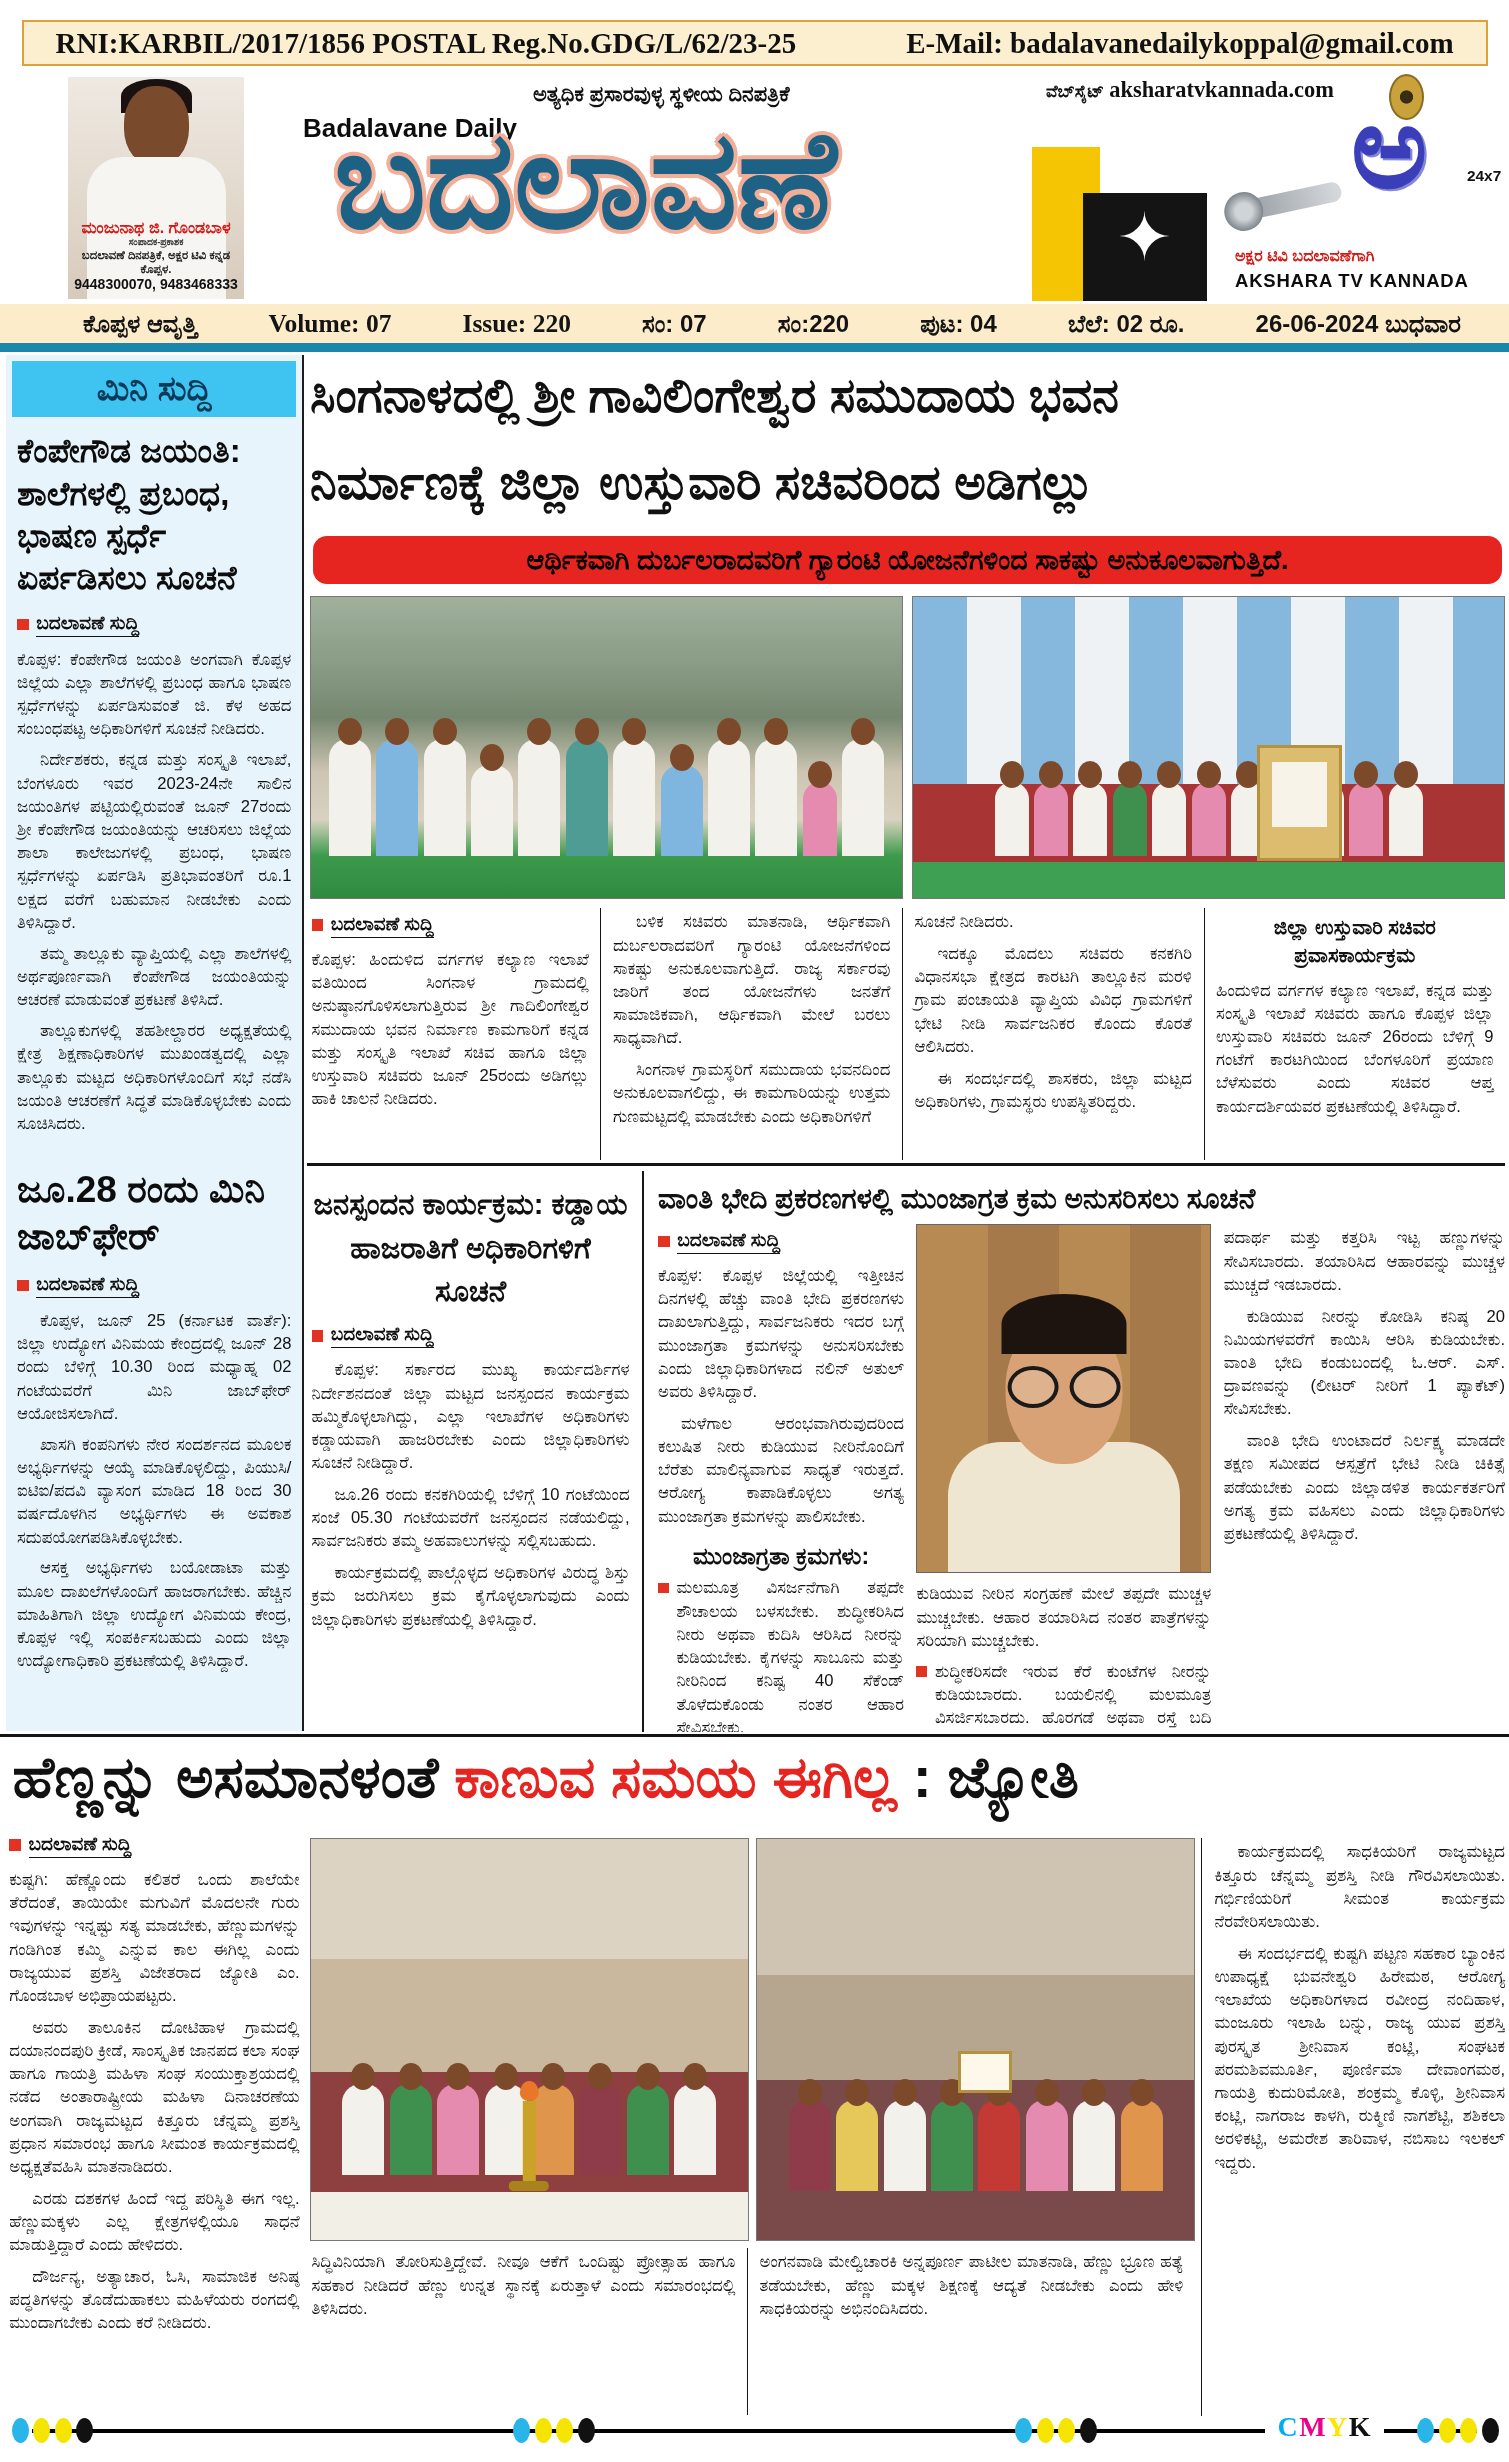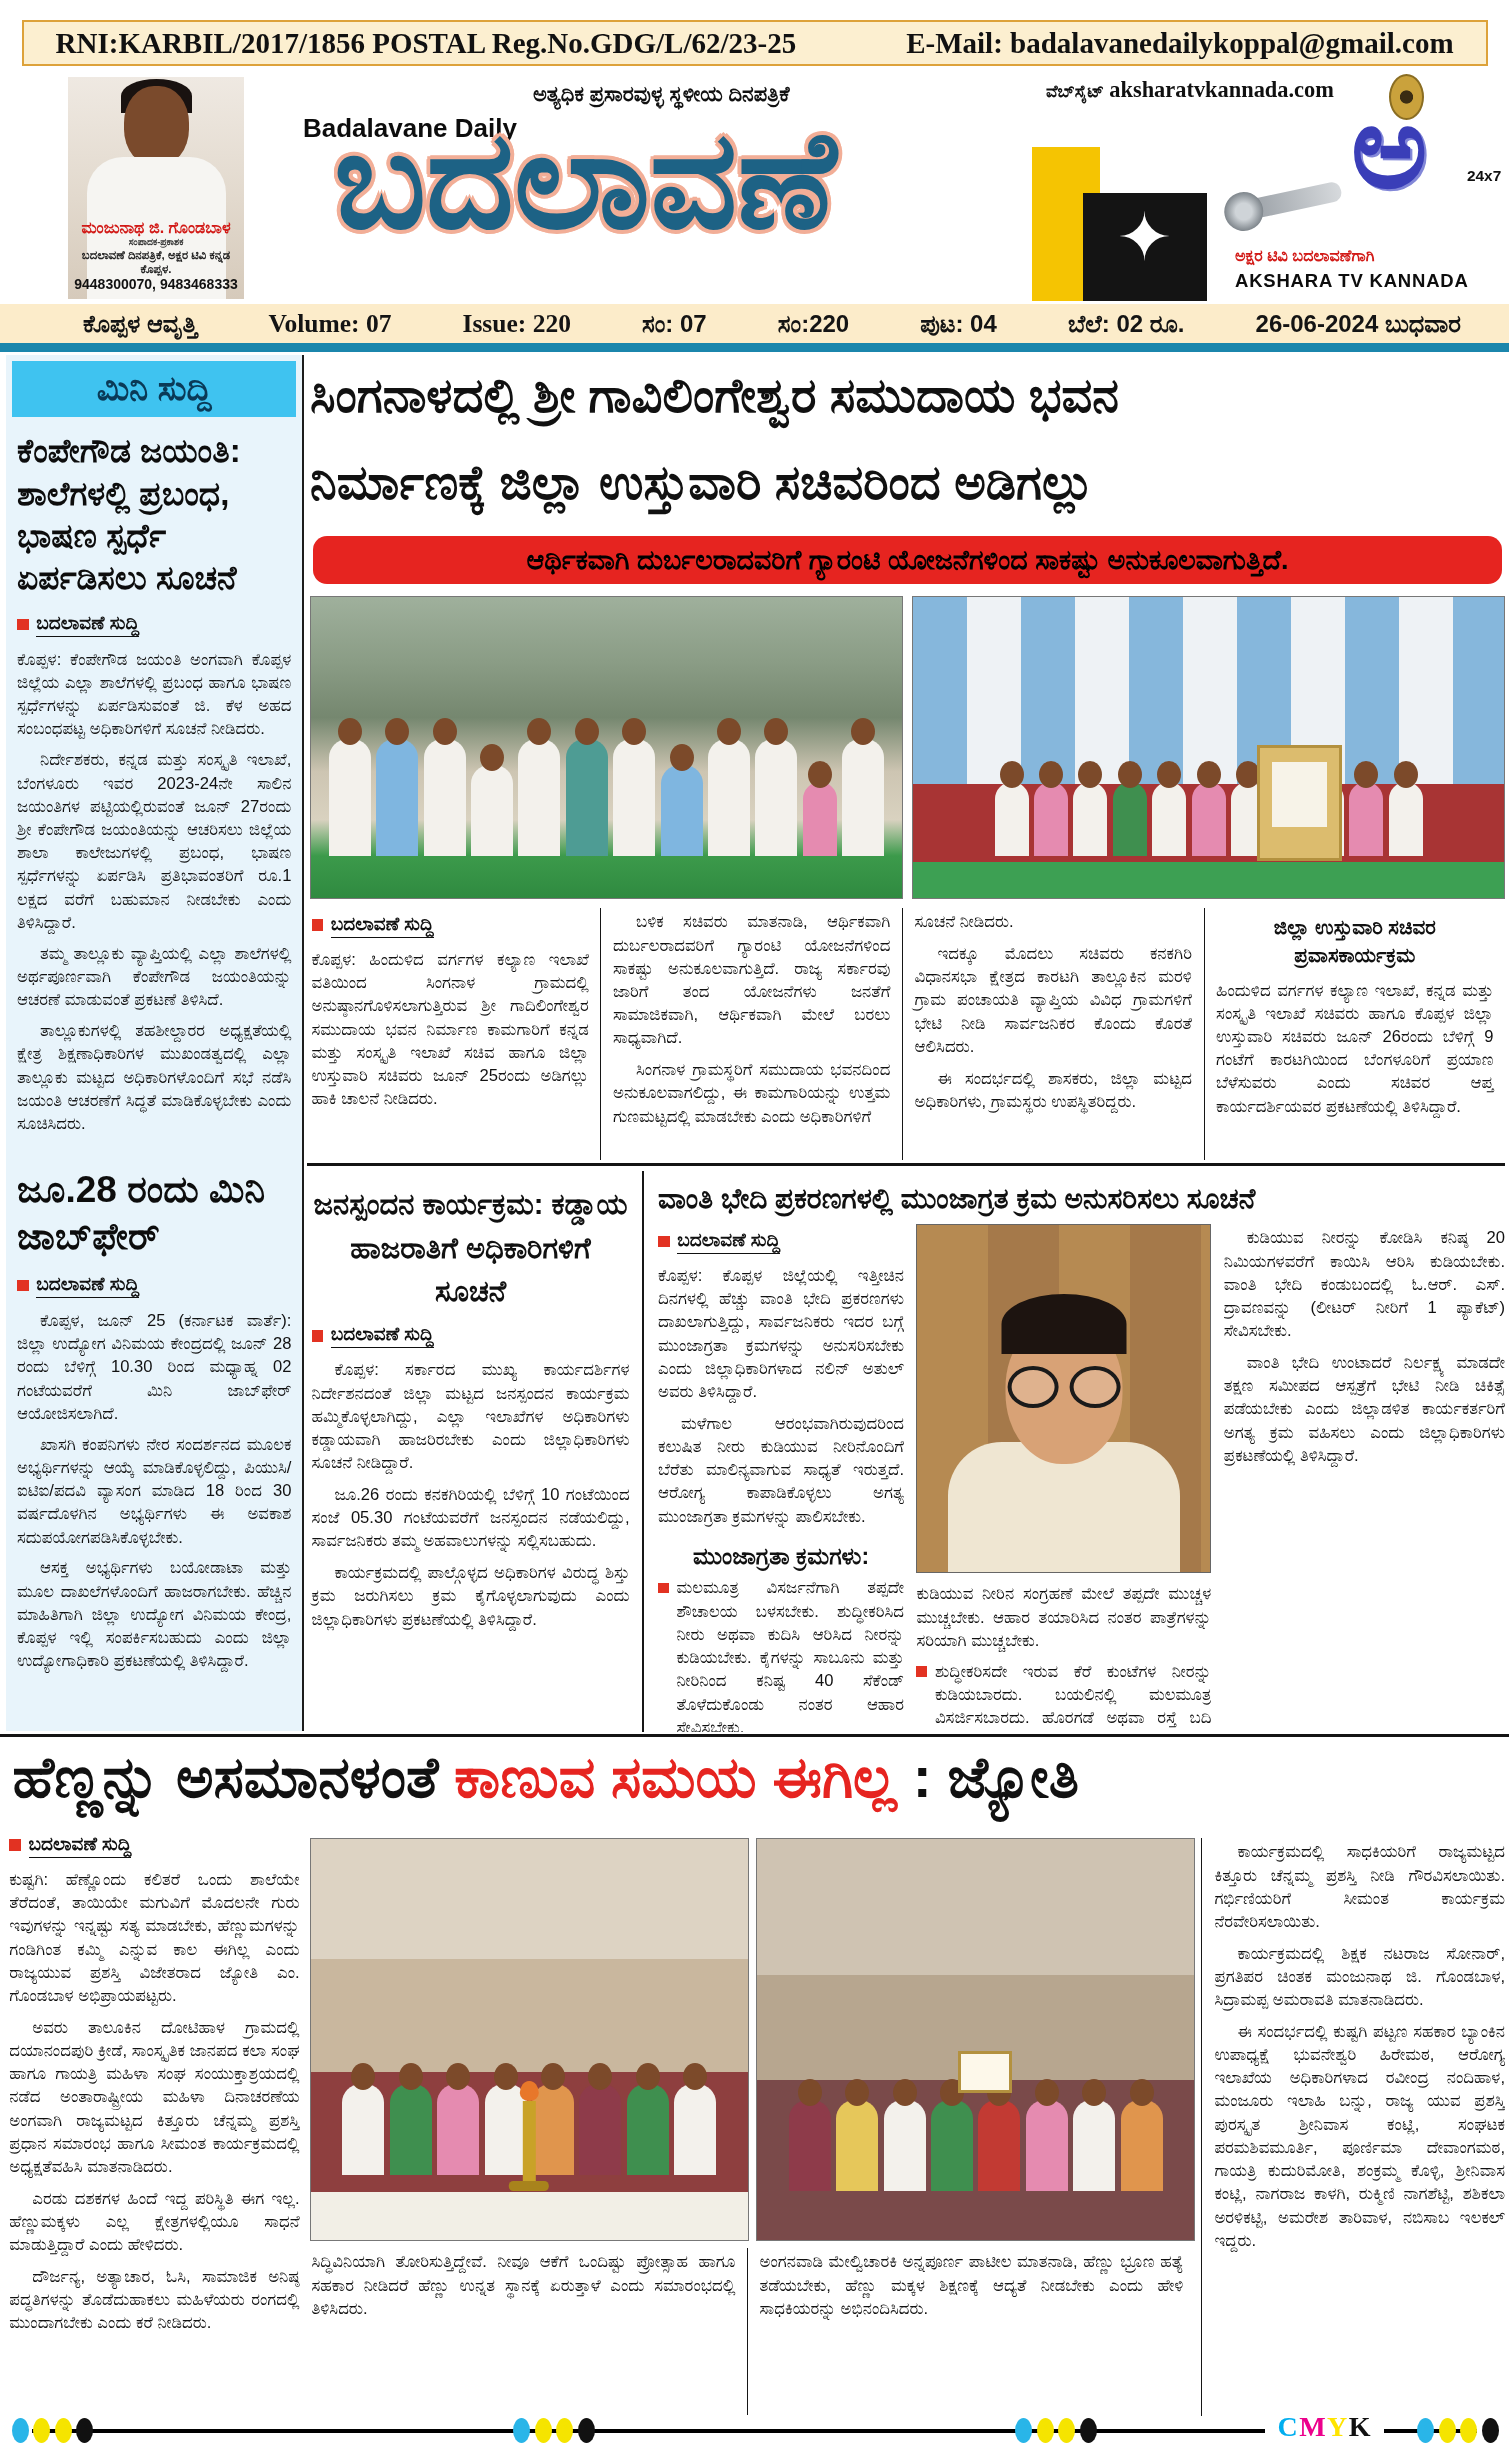--- a/index.html
+++ b/index.html
@@ -328,20 +328,21 @@
               <i></i>
             </span>
         </div>
         <p class="col-p" style="padding-top:9.3px;">ಕುಡಿಯುವ ನೀರಿನ ಸಂಗ್ರಹಣೆ ಮೇಲೆ ತಪ್ಪದೇ ಮುಚ್ಚಳ ಮುಚ್ಚಬೇಕು. ಆಹಾರ ತಯಾರಿಸಿದ ನಂತರ ಪಾತ್ರೆಗಳನ್ನು ಸರಿಯಾಗಿ ಮುಚ್ಚಬೇಕು.</p>
         <div class="bullet">
           <span class="sq"></span>
           <p>ಶುದ್ಧೀಕರಿಸದೇ ಇರುವ ಕೆರೆ ಕುಂಟೆಗಳ ನೀರನ್ನು ಕುಡಿಯಬಾರದು. ಬಯಲಿನಲ್ಲಿ ಮಲಮೂತ್ರ ವಿಸರ್ಜಿಸಬಾರದು. ಹೊರಗಡೆ ಅಥವಾ ರಸ್ತೆ ಬದಿ ತೆರೆದಿಟ್ಟ ಆಹಾರ ಸೇವಿಸಬಾರದು.</p>
         </div>
       </div>
       <div class="vb-col3">
+        <p class="col-p">ಪದಾರ್ಥ ಮತ್ತು ಕತ್ತರಿಸಿ ಇಟ್ಟ ಹಣ್ಣುಗಳನ್ನು ಸೇವಿಸಬಾರದು. ತಯಾರಿಸಿದ ಆಹಾರವನ್ನು ಮುಚ್ಚಳ ಮುಚ್ಚದೆ ಇಡಬಾರದು.</p>
         <p class="col-p indent">ಕುಡಿಯುವ ನೀರನ್ನು ಕೋಡಿಸಿ ಕನಿಷ್ಠ 20 ನಿಮಿಯಗಳವರೆಗೆ ಕಾಯಿಸಿ ಆರಿಸಿ ಕುಡಿಯಬೇಕು. ವಾಂತಿ ಭೇದಿ ಕಂಡುಬಂದಲ್ಲಿ ಓ.ಆರ್. ಎಸ್. ದ್ರಾವಣವನ್ನು (ಲೀಟರ್ ನೀರಿಗೆ 1 ಪ್ಯಾಕೆಟ್) ಸೇವಿಸಬೇಕು.</p>
         <p class="col-p indent">ವಾಂತಿ ಭೇದಿ ಉಂಟಾದರೆ ನಿರ್ಲಕ್ಷ್ಯ ಮಾಡದೇ ತಕ್ಷಣ ಸಮೀಪದ ಆಸ್ಪತ್ರೆಗೆ ಭೇಟಿ ನೀಡಿ ಚಿಕಿತ್ಸೆ ಪಡೆಯಬೇಕು ಎಂದು ಜಿಲ್ಲಾಡಳಿತ ಕಾರ್ಯಕರ್ತರಿಗೆ ಅಗತ್ಯ ಕ್ರಮ ವಹಿಸಲು ಎಂದು ಜಿಲ್ಲಾಧಿಕಾರಿಗಳು ಪ್ರಕಟಣೆಯಲ್ಲಿ ತಿಳಿಸಿದ್ದಾರೆ.</p>
       </div>
     </div>
   </div>
 </div>
 
 <div class="hline-bottom"></div>
 
 <div class="jyothi-head">
@@ -383,21 +384,20 @@
       <i class="person st s-pink"></i>
       <i class="person st"></i>
       <i class="person st s-orange"></i>
     </div>
     <span class="plaque"></span>
   </div>
 </div>
 
 <div class="jy-right">
   <p class="col-p indent">ಕಾರ್ಯಕ್ರಮದಲ್ಲಿ ಸಾಧಕಿಯರಿಗೆ ರಾಜ್ಯಮಟ್ಟದ ಕಿತ್ತೂರು ಚೆನ್ನಮ್ಮ ಪ್ರಶಸ್ತಿ ನೀಡಿ ಗೌರವಿಸಲಾಯಿತು. ಗರ್ಭಿಣಿಯರಿಗೆ ಸೀಮಂತ ಕಾರ್ಯಕ್ರಮ ನೆರವೇರಿಸಲಾಯಿತು.</p>
-  <p class="col-p indent">ಕಾರ್ಯಕ್ರಮದಲ್ಲಿ ಶಿಕ್ಷಕ ನಟರಾಜ ಸೋನಾರ್, ಪ್ರಗತಿಪರ ಚಿಂತಕ ಮಂಜುನಾಥ ಜಿ. ಗೊಂಡಬಾಳ, ಸಿದ್ರಾಮಪ್ಪ ಅಮರಾವತಿ ಮಾತನಾಡಿದರು.</p>
   <p class="col-p indent">ಈ ಸಂದರ್ಭದಲ್ಲಿ ಕುಷ್ಟಗಿ ಪಟ್ಟಣ ಸಹಕಾರ ಬ್ಯಾಂಕಿನ ಉಪಾಧ್ಯಕ್ಷೆ ಭುವನೇಶ್ವರಿ ಹಿರೇಮಠ, ಆರೋಗ್ಯ ಇಲಾಖೆಯ ಅಧಿಕಾರಿಗಳಾದ ರವೀಂದ್ರ ನಂದಿಹಾಳ, ಮಂಜೂರು ಇಲಾಹಿ ಬನ್ನು, ರಾಜ್ಯ ಯುವ ಪ್ರಶಸ್ತಿ ಪುರಸ್ಕೃತ ಶ್ರೀನಿವಾಸ ಕಂಟ್ಲಿ, ಸಂಘಟಕ ಪರಮಶಿವಮೂರ್ತಿ, ಪೂರ್ಣಿಮಾ ದೇವಾಂಗಮಠ, ಗಾಯತ್ರಿ ಕುದುರಿಮೋತಿ, ಶಂಕ್ರಮ್ಮ ಕೊಳ್ಳಿ, ಶ್ರೀನಿವಾಸ ಕಂಟ್ಲಿ, ನಾಗರಾಜ ಕಾಳಗಿ, ರುಕ್ಮಿಣಿ ನಾಗಶೆಟ್ಟಿ, ಶಶಿಕಲಾ ಅರಳಿಕಟ್ಟಿ, ಅಮರೇಶ ತಾರಿವಾಳ, ನಬಿಸಾಬ ಇಲಕಲ್ ಇದ್ದರು.</p>
 </div>
 
 <div class="jy-cols">
   <div class="news-col">
     <p class="col-p">ಸಿದ್ಧಿವಿನಿಯಾಗಿ ತೋರಿಸುತ್ತಿದ್ದೇವೆ. ನೀವೂ ಆಕೆಗೆ ಒಂದಿಷ್ಟು ಪ್ರೋತ್ಸಾಹ ಹಾಗೂ ಸಹಕಾರ ನೀಡಿದರೆ ಹೆಣ್ಣು ಉನ್ನತ ಸ್ಥಾನಕ್ಕೆ ಏರುತ್ತಾಳೆ ಎಂದು ಸಮಾರಂಭದಲ್ಲಿ ತಿಳಿಸಿದರು.</p>
   </div>
   <div class="news-col">
     <p class="col-p">ಅಂಗನವಾಡಿ ಮೇಲ್ವಿಚಾರಕಿ ಅನ್ನಪೂರ್ಣ ಪಾಟೀಲ ಮಾತನಾಡಿ, ಹೆಣ್ಣು ಭ್ರೂಣ ಹತ್ಯೆ ತಡೆಯಬೇಕು, ಹೆಣ್ಣು ಮಕ್ಕಳ ಶಿಕ್ಷಣಕ್ಕೆ ಆದ್ಯತೆ ನೀಡಬೇಕು ಎಂದು ಹೇಳಿ ಸಾಧಕಿಯರನ್ನು ಅಭಿನಂದಿಸಿದರು.</p>
   </div>

